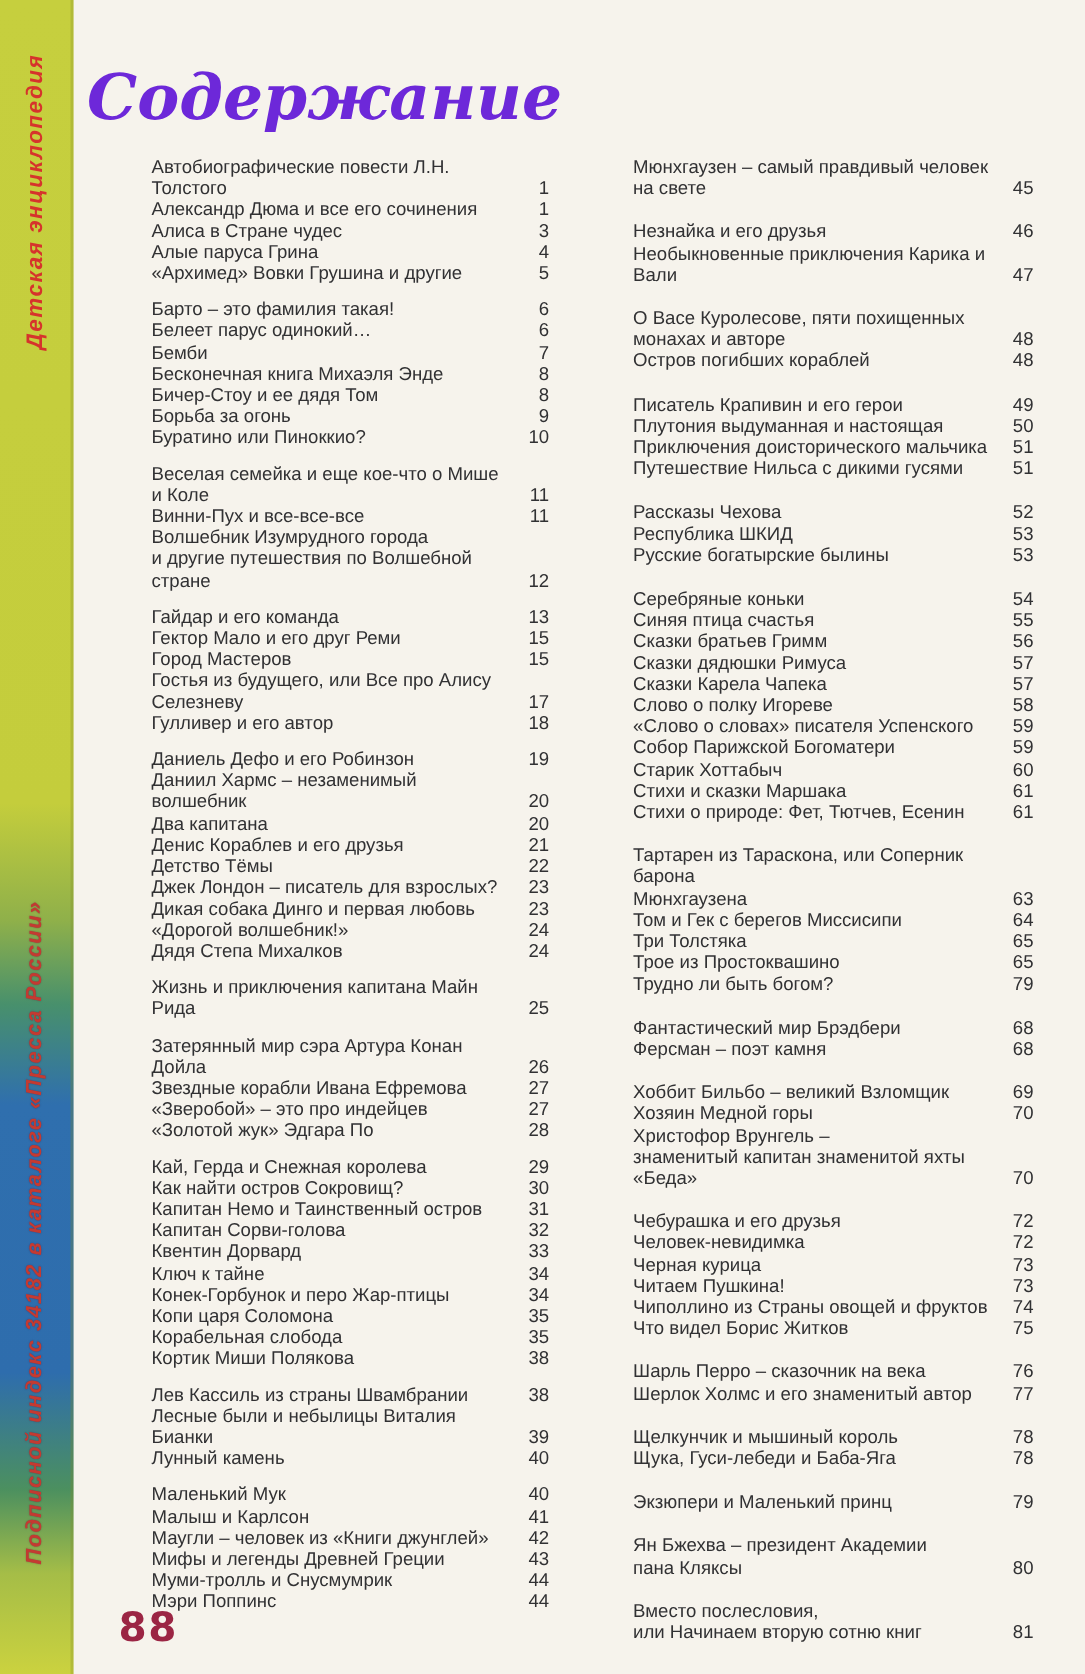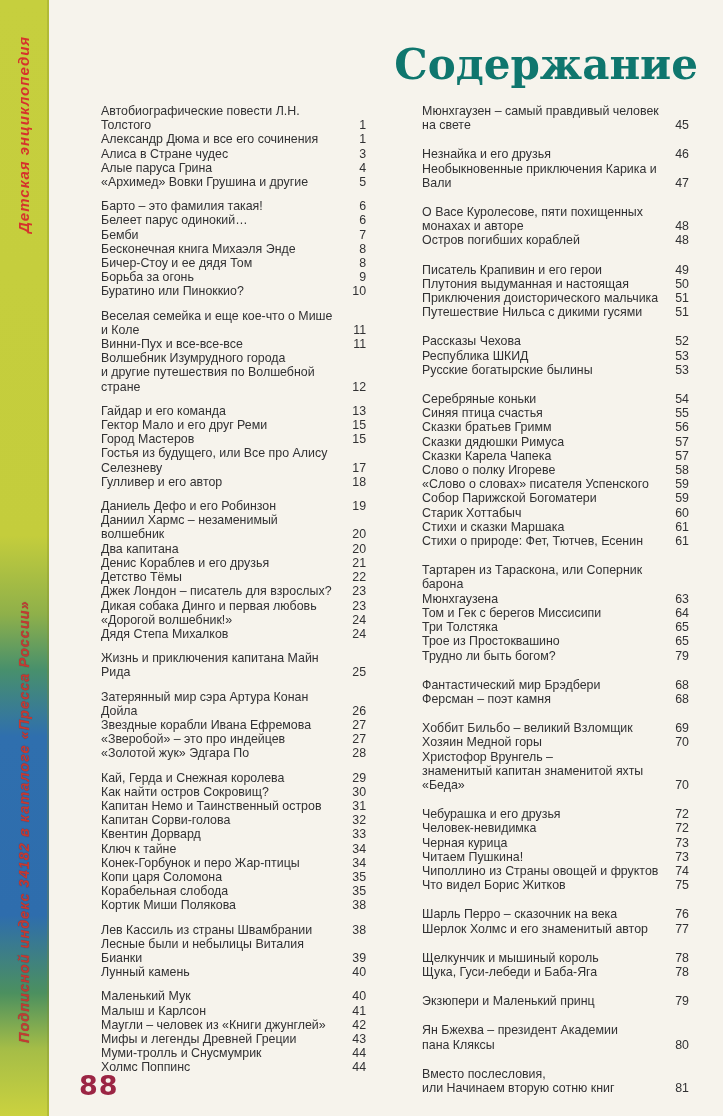--- a/index.html
+++ b/index.html
@@ -13,23 +13,23 @@
       #c6cf3e 0%, #c4cd3c 48%, #8fb04a 55%, #48906c 60%,
       #2f6fae 66%, #2e6dad 82%, #4c905f 89%, #a5bd47 94%, #cbd23f 100%);
     border-right:2px solid rgba(130,140,40,.30);}
   .vtext{position:absolute;left:0;width:47px;display:flex;align-items:center;justify-content:center;
     writing-mode:vertical-rl;transform:rotate(180deg);
     font-weight:bold;font-style:italic;white-space:nowrap;letter-spacing:1px;}
   .vtext-top{top:44px;height:180px;font-size:15px;color:#d6332c;}
   .vtext-bottom{top:578px;height:488px;font-size:14.5px;color:#c43a31;
     text-shadow:0 0 1px rgba(70,20,60,.55);}
 
-  .title{position:absolute;left:58px;top:42px;width:640px;margin:0;text-align:right;
+  .title{position:absolute;left:58px;top:42px;width:640px;margin:0;text-align:left;
     font-family:"DejaVu Serif","Liberation Serif",serif;font-weight:bold;
-    font-size:42px;line-height:1.1;color:#0f766e;letter-spacing:0;}
+    font-size:42px;line-height:1.1;color:#6d28d9;letter-spacing:0;font-style:italic;}
 
   .content{position:absolute;left:85px;top:104px;width:604px;display:flex;gap:40px;}
   .col{display:block;margin-left:16px;}
   .col-left{width:281px;}
   .col-right{width:283px;}
   .col-left .block{margin-bottom:10px;}
   .col-right .block{margin-bottom:15px;}
   .entry{display:flex;align-items:flex-end;color:#313133;
     font-size:12.4px;line-height:14.2px;}
   .entry .t{flex:1;padding-right:4px;white-space:pre-line;}
@@ -276,21 +276,21 @@
           </div>
           <div class="entry">
             <span class="t">Мифы и легенды Древней Греции</span>
             <span class="p">43</span>
           </div>
           <div class="entry">
             <span class="t">Муми-тролль и Снусмумрик</span>
             <span class="p">44</span>
           </div>
           <div class="entry">
-            <span class="t">Холмс Поппинс</span>
+            <span class="t">Мэри Поппинс</span>
             <span class="p">44</span>
           </div>
         </div>
       </div>
     <div class="col col-right">
         <div class="block">
           <div class="entry">
             <span class="t">Мюнхгаузен – самый правдивый человек
 на свете</span>
             <span class="p">45</span>

